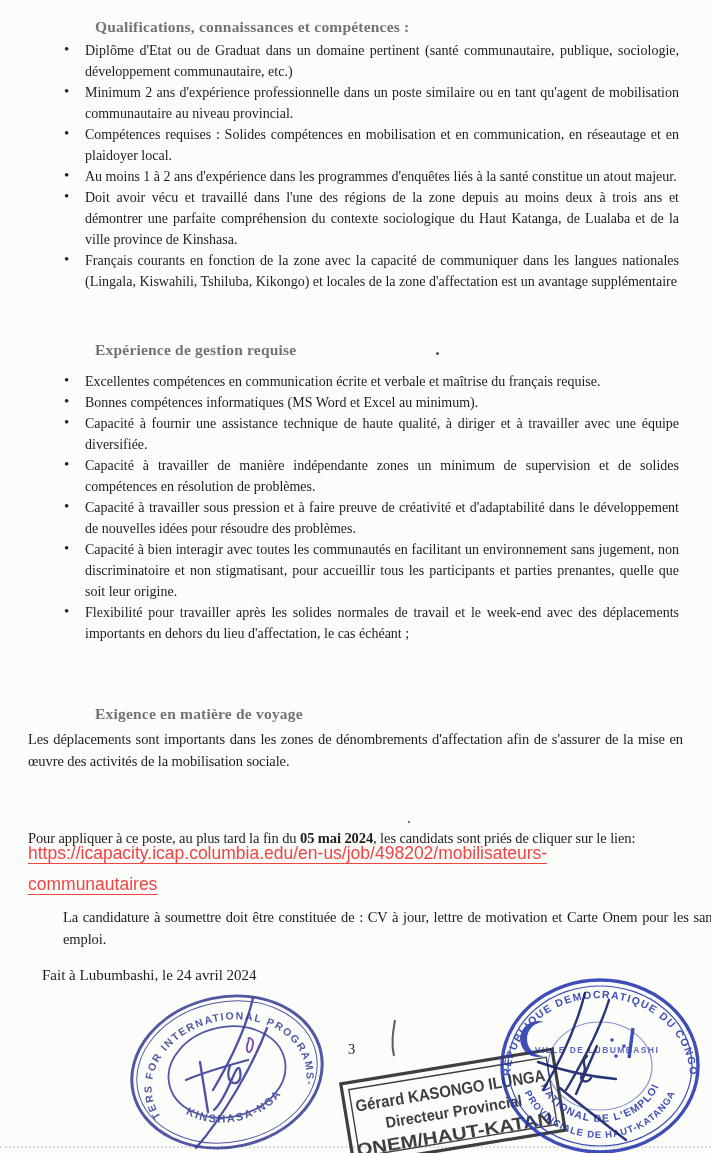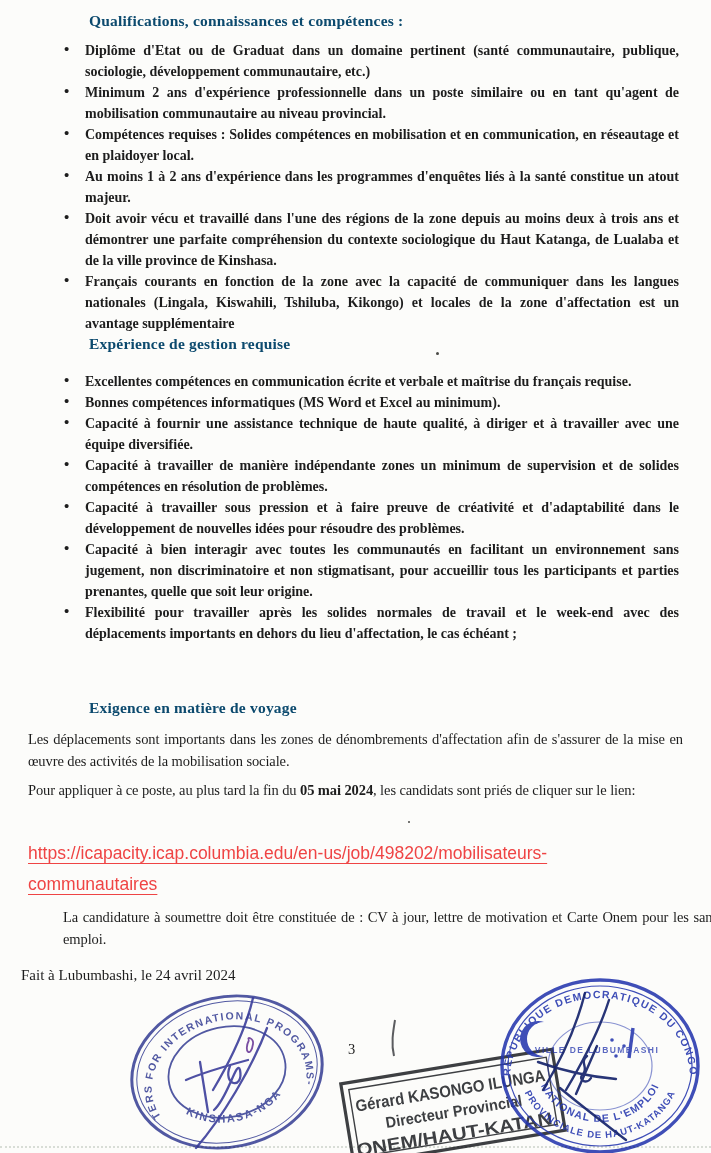--- a/index.html
+++ b/index.html
@@ -2,23 +2,23 @@
 <html><head>
 <meta charset="utf-8">
 <style>
   html,body { margin:0; padding:0; background:#e9e9e7; }
   .page {
     position:relative; width:711px; height:1153px; margin:0 auto;
     background:#fcfcfa; overflow:hidden;
     font-family:"Liberation Serif", serif; color:#1d1d1d;
   }
   .abs { position:absolute; }
-  .head { margin:4px; font-size:15.5px; font-weight:bold; letter-spacing:.2px; color:#0c4a6e; }
+  .head { margin:10px; font-size:15.5px; font-weight:bold; letter-spacing:.2px; color:#737373; }
   ul.blist { margin:0; padding:0; list-style:none; font-size:14px; line-height:21px; text-align:justify; text-align-last:left; }
-  ul.blist li { position:relative; padding-left:25px;font-weight:bold; }
+  ul.blist li { position:relative; padding-left:25px; }
   ul.blist li::before { content:"\2022"; position:absolute; left:4px; top:-1px; font-size:15px; }
   p.para { margin:0; font-size:14.5px; line-height:21.5px; letter-spacing:-0.1px; text-align:justify; text-align-last:left; }
   .link-block { font-family:"Liberation Sans", sans-serif; font-size:17.5px; line-height:31px; font-weight:400; }
   .link-block a { color:#ef4444; text-decoration:underline; text-underline-offset:4px; display:block; }
   .sig { margin:0; font-size:15px; line-height:25px; }
   .pagenum { font-size:14.5px; }
   .dot { position:absolute; border-radius:50%; background:#4a4a46; }
   .dotline { position:absolute; left:0; right:0; top:1146px; border-top:2px dotted #ccd3cb; opacity:.75; }
   svg.stamps { position:absolute; left:0; top:0; mix-blend-mode:multiply; pointer-events:none; }
   .arc-text { font-family:"Liberation Sans", sans-serif; font-weight:bold; }
@@ -50,31 +50,31 @@
     <li>Capacité à travailler de manière indépendante zones un minimum de supervision et de solides compétences en résolution de problèmes.</li>
     <li>Capacité à travailler sous pression et à faire preuve de créativité et d'adaptabilité dans le développement de nouvelles idées pour résoudre des problèmes.</li>
     <li>Capacité à bien interagir avec toutes les communautés en facilitant un environnement sans jugement, non discriminatoire et non stigmatisant, pour accueillir tous les participants et parties prenantes, quelle que soit leur origine.</li>
     <li>Flexibilité pour travailler après les solides normales de travail et le week-end avec des déplacements importants en dehors du lieu d'affectation, le cas échéant ;</li>
   </ul>
 
   <h2 class="head abs" style="left:85px; top:695px;">Exigence en matière de voyage</h2>
 
   <p class="para abs" style="left:28px; top:729px; width:655px;">Les déplacements sont importants dans les zones de dénombrements d'affectation afin de s'assurer de la mise en œuvre des activités de la mobilisation sociale.</p>
 
-  <p class="para abs" style="left:28px; top:780px; width:655px;"><span>Pour appliquer à ce poste, au plus tard la fin du </span><b>05 mai 2024</b><span>, les candidats sont priés de cliquer sur le lien:</span></p>
+  <p class="para abs" style="left:28px; top:828px; width:655px;"><span>Pour appliquer à ce poste, au plus tard la fin du </span><b>05 mai 2024</b><span>, les candidats sont priés de cliquer sur le lien:</span></p>
   <span class="dot" style="left:408px; top:821px; width:2px; height:2px;"></span>
 
   <div class="link-block abs" style="left:28px; top:838px;">
     <a href="#">https://icapacity.icap.columbia.edu/en-us/job/498202/mobilisateurs-</a>
     <a href="#">communautaires</a>
   </div>
 
   <p class="para abs" style="left:28px; top:907px; width:655px;margin-left:35px;">La candidature à soumettre doit être constituée de : CV à jour, lettre de motivation et Carte Onem pour les sans emploi.</p>
 
-  <p class="sig abs" style="left:21px; top:963px;">Fait à Lubumbashi, le 24 avril 2024</p>
+  <p class="sig abs" style="left:42px; top:963px;">Fait à Lubumbashi, le 24 avril 2024</p>
 
   <span class="pagenum abs" style="left:348px; top:1041px;">3</span>
 
   <div class="dotline"></div>
 
   <svg class="stamps" width="711" height="1153" viewBox="0 0 711 1153">
     <defs>
       <path id="arcTopL" d="M 153 1102 A 78 62 0 1 1 301 1102"></path>
       <path id="arcBotL" d="M 163 1072 A 64 50 0 0 0 291 1072"></path>
       <path id="arcTopR" d="M 510 1078 A 90 80 0 1 1 690 1078"></path>

